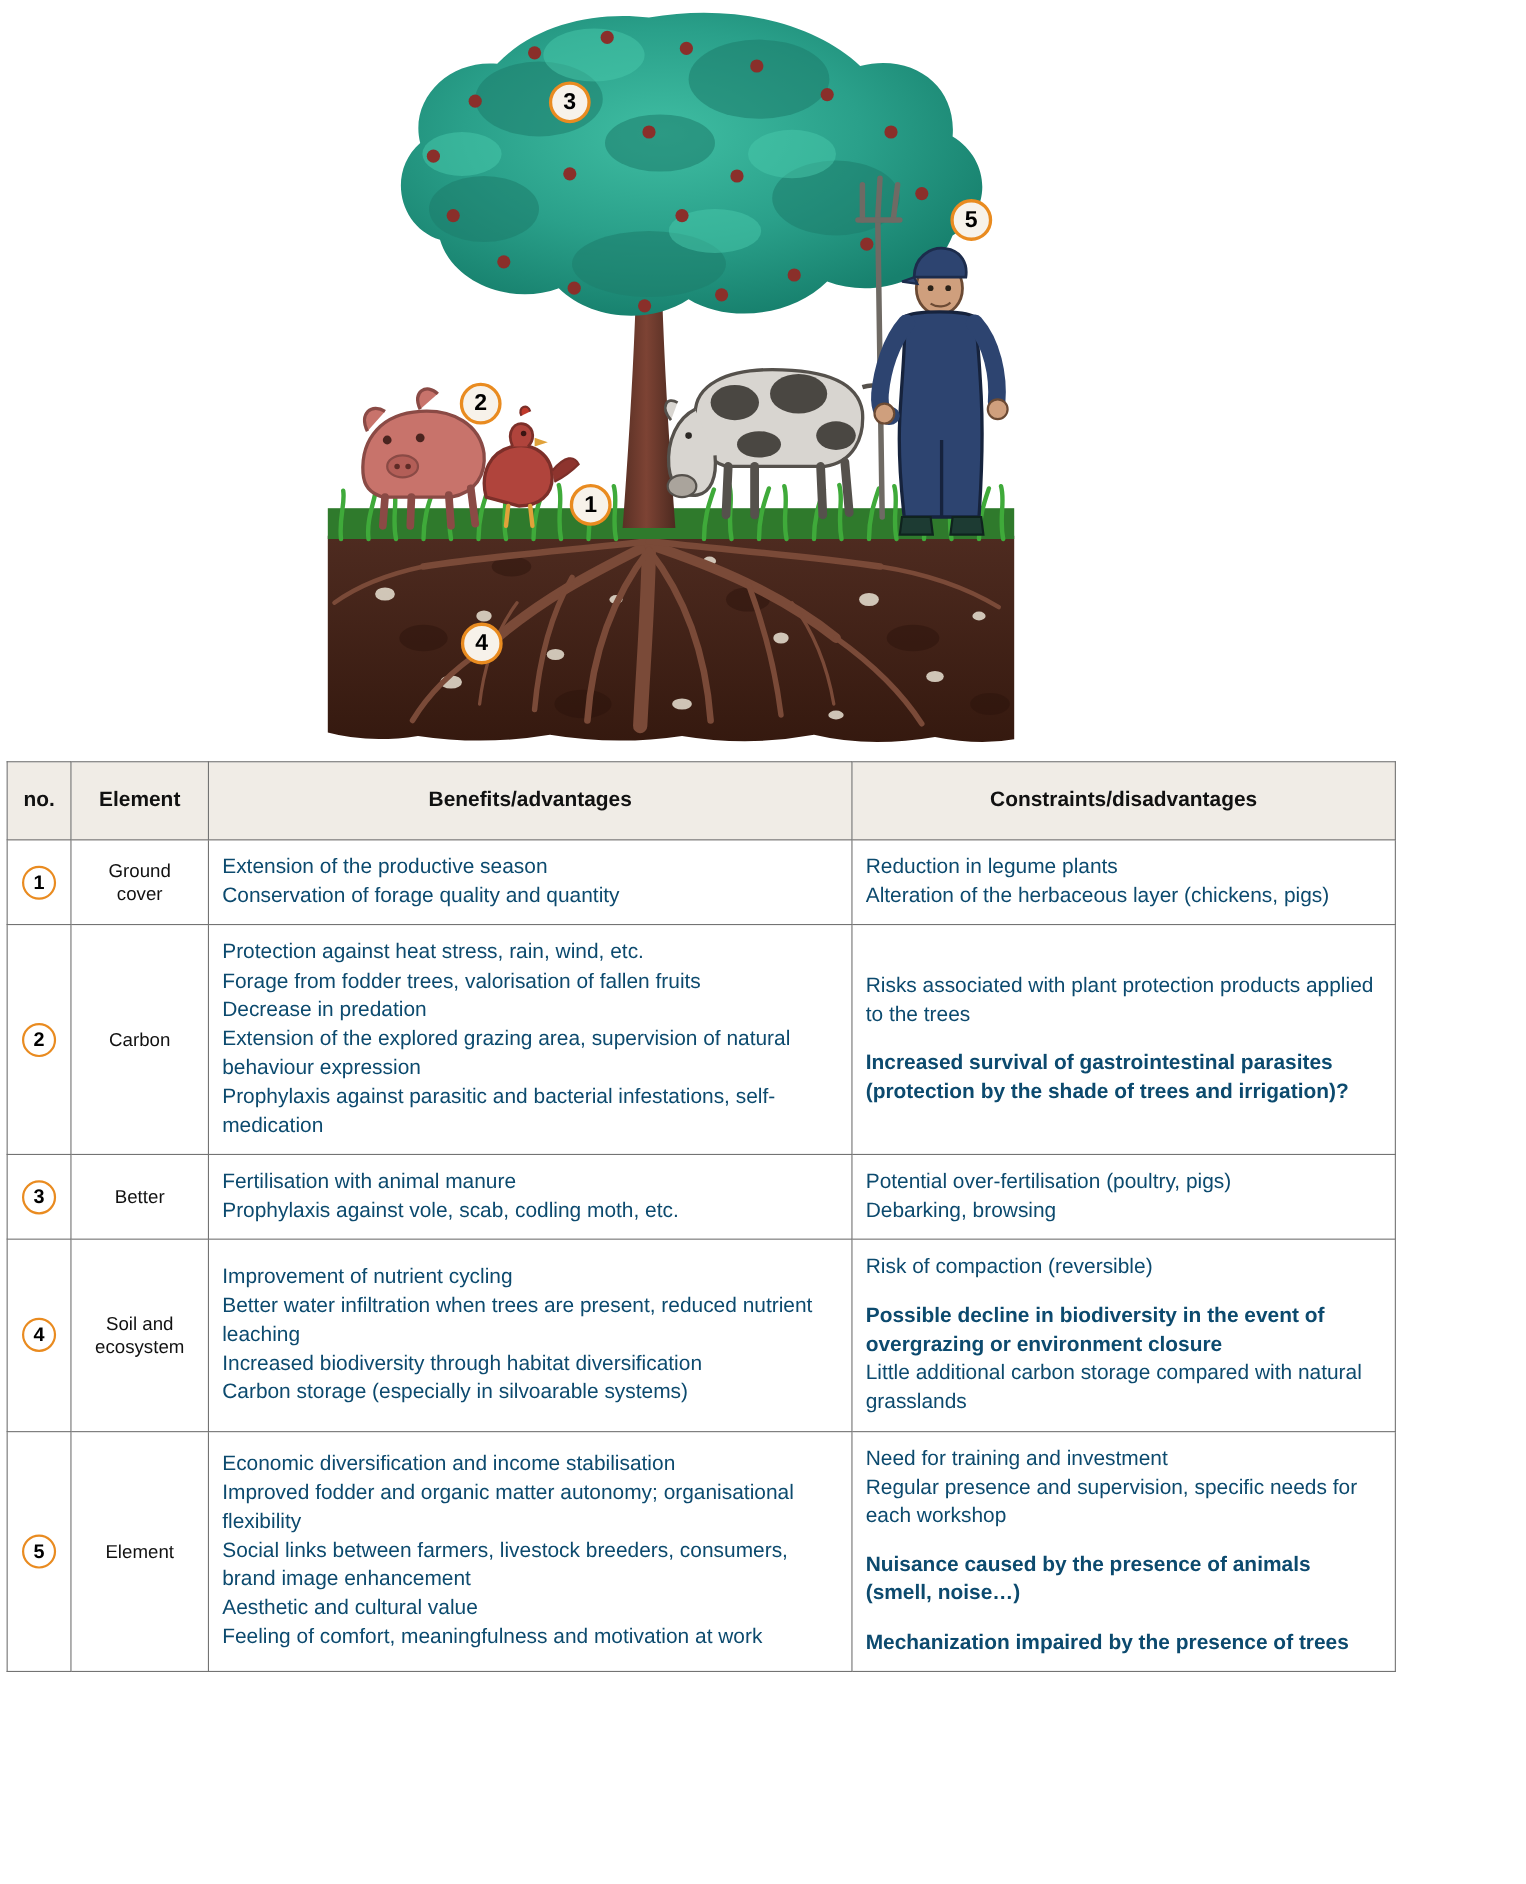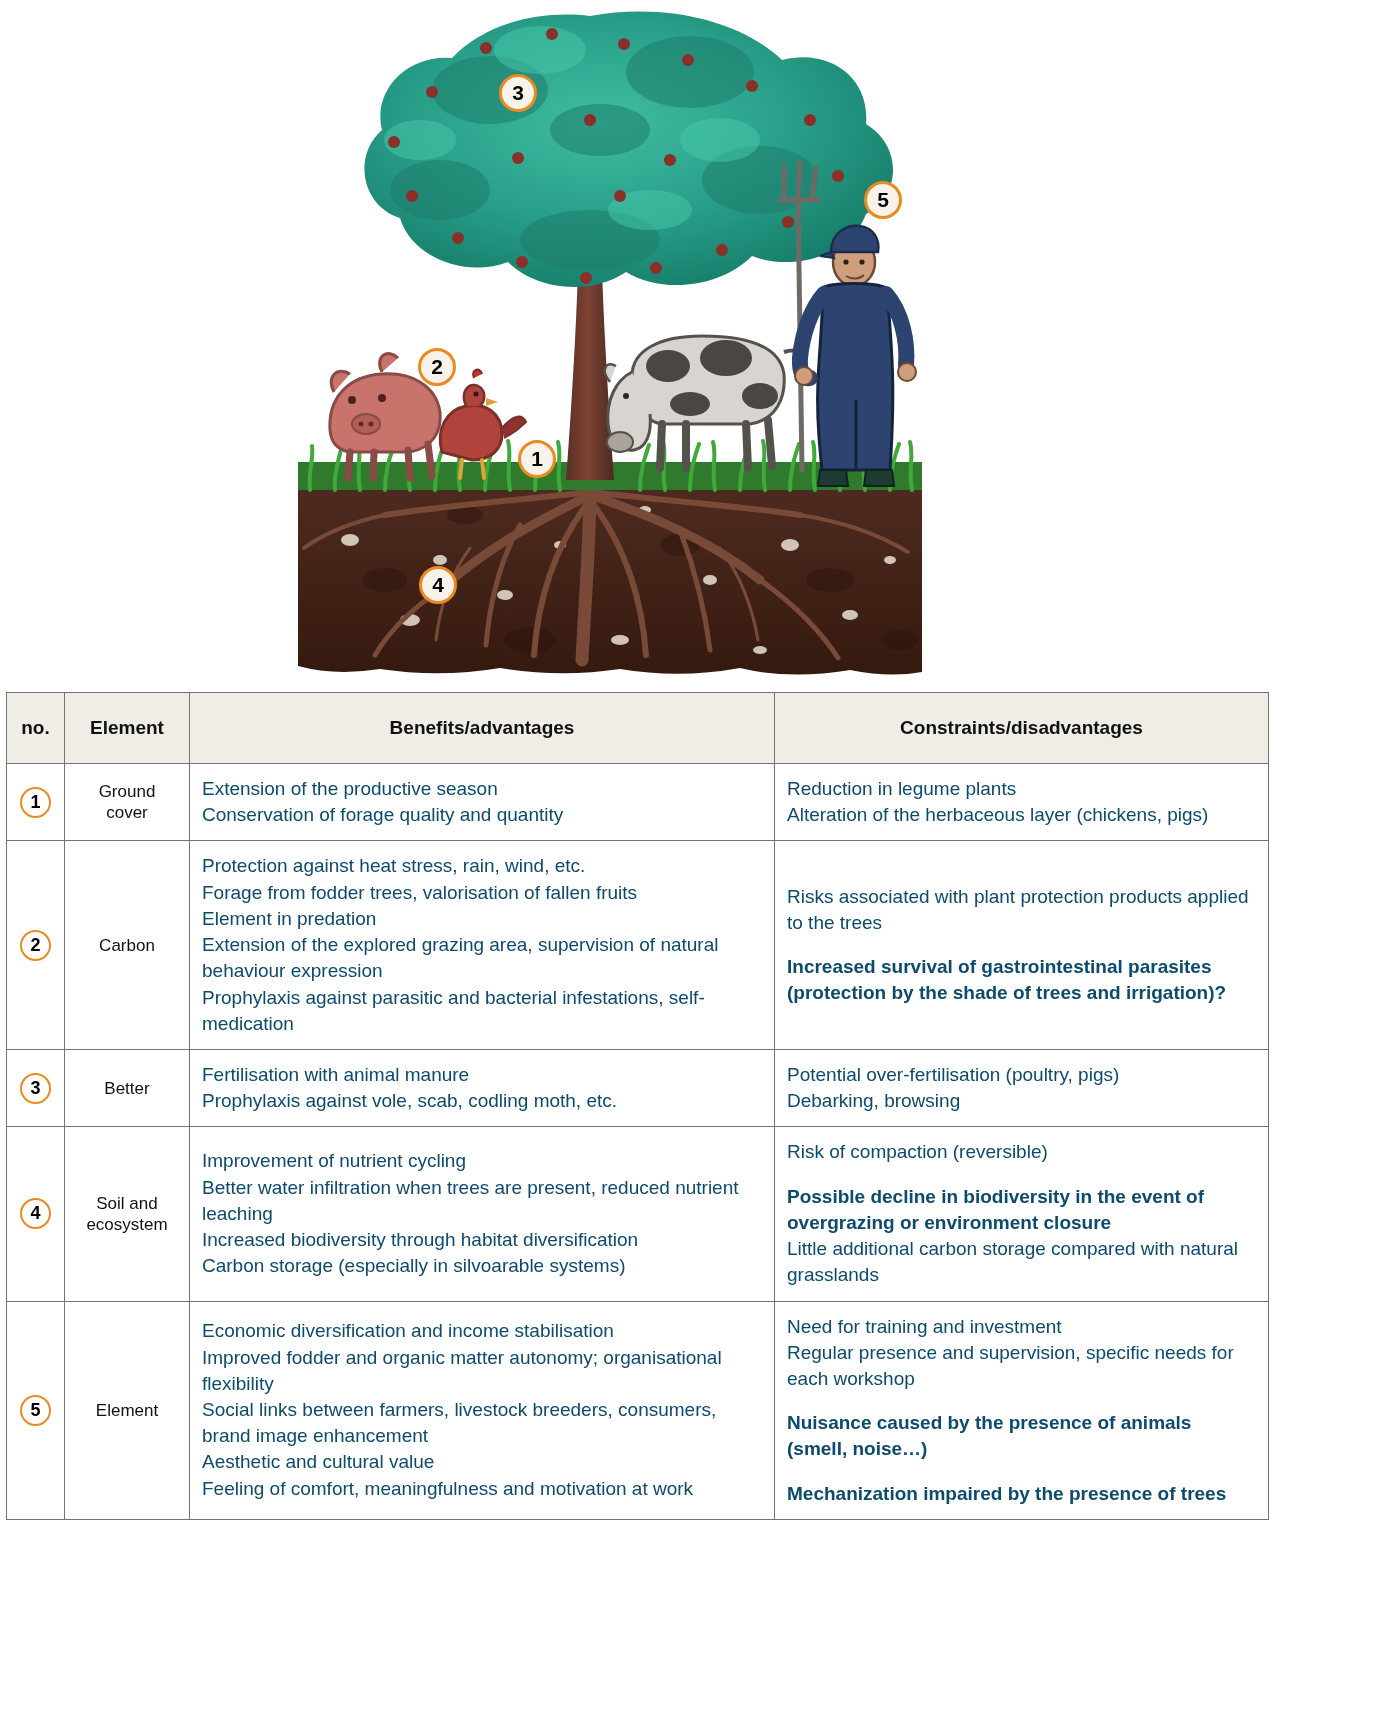--- a/index.html
+++ b/index.html
@@ -403,21 +403,21 @@
       </tr>
 
       <tr>
         <td class="no-cell">
           <span class="badge">2</span>
         </td>
         <td class="el-cell">Carbon</td>
         <td class="txt-cell">
           <p>Protection against heat stress, rain, wind, etc.</p>
           <p>Forage from fodder trees, valorisation of fallen fruits</p>
-          <p>Element in predation</p>
+          <p>Decrease in predation</p>
           <p>Extension of the explored grazing area, supervision of natural behaviour expression</p>
           <p>Prophylaxis against parasitic and bacterial infestations, self-medication</p>
         </td>
         <td class="txt-cell">
           <p>Risks associated with plant protection products applied to the trees</p>
           <p class="gap">Increased survival of gastrointestinal parasites (protection by the shade of trees and irrigation)?</p>
         </td>
       </tr>
 
       <tr>

